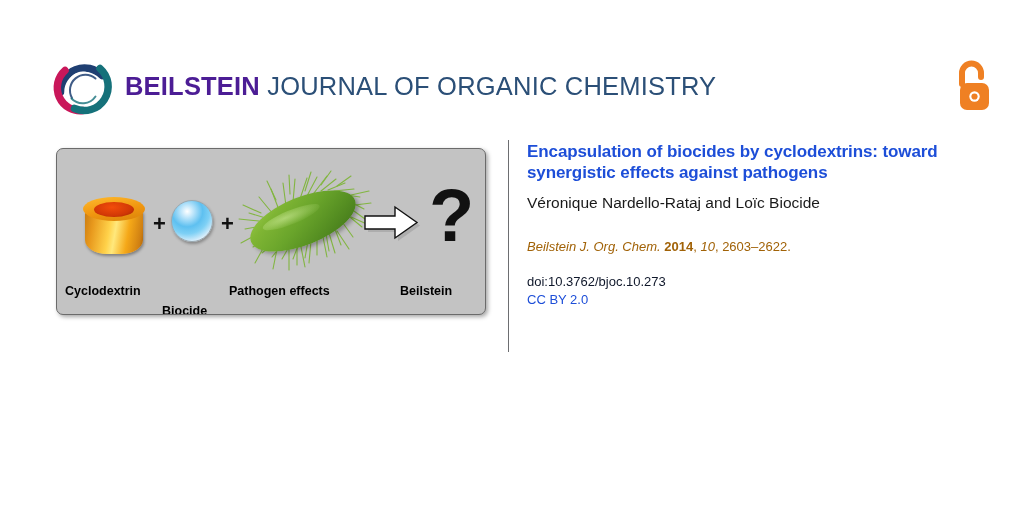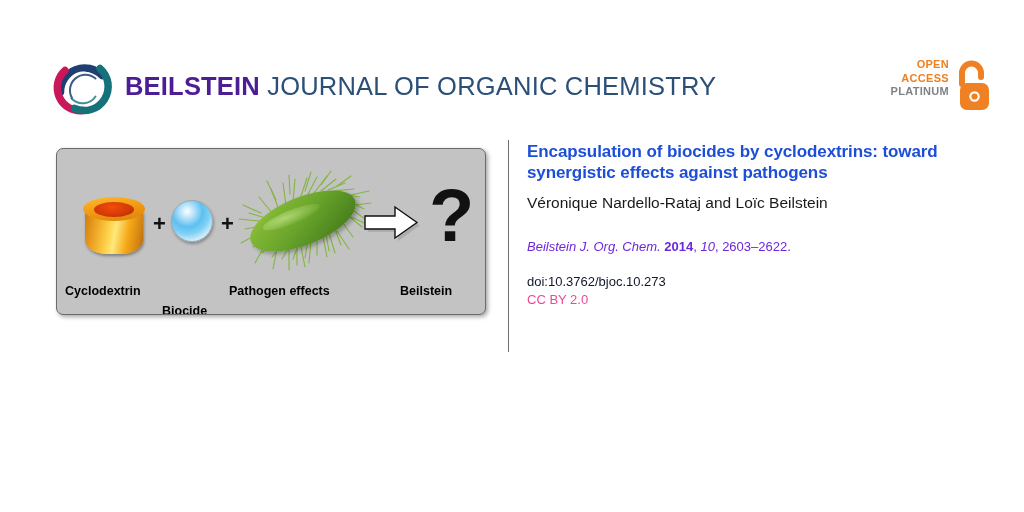--- a/index.html
+++ b/index.html
@@ -250,35 +250,35 @@
   }
   .art-authors {
     margin-top: 10px;
     font-size: 15.5px;
     color: #1a1a1a;
     line-height: 20px;
   }
   .art-citation {
     margin-top: 25px;
     font-size: 13px;
-    color: #6d28d9;
+    color: #a16207;
     line-height: 18px;
   }
   .art-citation .jname { font-style: italic; }
   .art-citation .yr    { font-weight: bold; }
   .art-citation .vol   { font-style: italic; }
   .art-doi {
     margin-top: 17px;
     font-size: 13px;
     color: #0f172a;
     line-height: 18px;
   }
   .art-license {
     font-size: 13px;
-    color: #ec4899;
+    color: #1d4ed8;
     line-height: 18px;
   }
 </style>
 </head>
 <body>
 
 <div class="header">
 
   <div class="logo-mark">
     <svg width="62" height="62" viewBox="0 0 62 62">
@@ -293,25 +293,20 @@
       <path d="M 20 42 A 15.5 15.5 0 0 1 43.5 22.5" fill="none" stroke="#1f3f72" stroke-width="2" stroke-linecap="round" opacity="0.85"></path>
       <path d="M 43.5 40.5 A 15.5 15.5 0 0 1 19.5 42.5" fill="none" stroke="#15717a" stroke-width="2" stroke-linecap="round" opacity="0.8"></path>
     </svg>
   </div>
 
   <div class="journal-title">
     <span class="brand">BEILSTEIN</span><span class="rest"> JOURNAL OF ORGANIC CHEMISTRY</span>
   </div>
 
   <div class="oa-badge">
-    <div class="oa-words">
-      <div class="oa-open">OPEN</div>
-      <div class="oa-access">ACCESS</div>
-      <div class="oa-platinum">PLATINUM</div>
-    </div>
     <div class="oa-lock">
       <svg width="40" height="52" viewBox="0 0 40 52">
 
         <path d="M 9 24 L 9 13 A 9.5 9.5 0 0 1 28 13 L 28 17" fill="none" stroke="#ef8023" stroke-width="6" stroke-linecap="round"></path>
 
         <rect x="7" y="23" width="29" height="27" rx="7" ry="7" fill="#ef8023"></rect>
         <circle cx="21.5" cy="36.5" r="5.2" fill="#ffffff"></circle>
         <circle cx="21.5" cy="36.5" r="3.1" fill="#ef8023"></circle>
       </svg>
     </div>
@@ -406,21 +401,21 @@
   <div class="abs-label lbl-adv">Beilstein</div>
 
 </div>
 
 <div class="divider"></div>
 
 <div class="meta">
 
   <h1 class="art-title">Encapsulation of biocides by cyclodextrins: toward synergistic effects against pathogens</h1>
 
-  <div class="art-authors">Véronique Nardello-Rataj and Loïc Beilstein</div>
+  <div class="art-authors">Véronique Nardello-Rataj and Loïc Biocide</div>
 
   <div class="art-citation">
     <span class="jname">Beilstein J. Org. Chem.</span><span> </span><span class="yr">2014</span><span>, </span><span class="vol">10</span><span>, </span><span>2603–2622.</span>
   </div>
 
   <div class="art-doi">doi:10.3762/bjoc.10.273</div>
   <div class="art-license">CC BY 2.0</div>
 
 </div>
 

